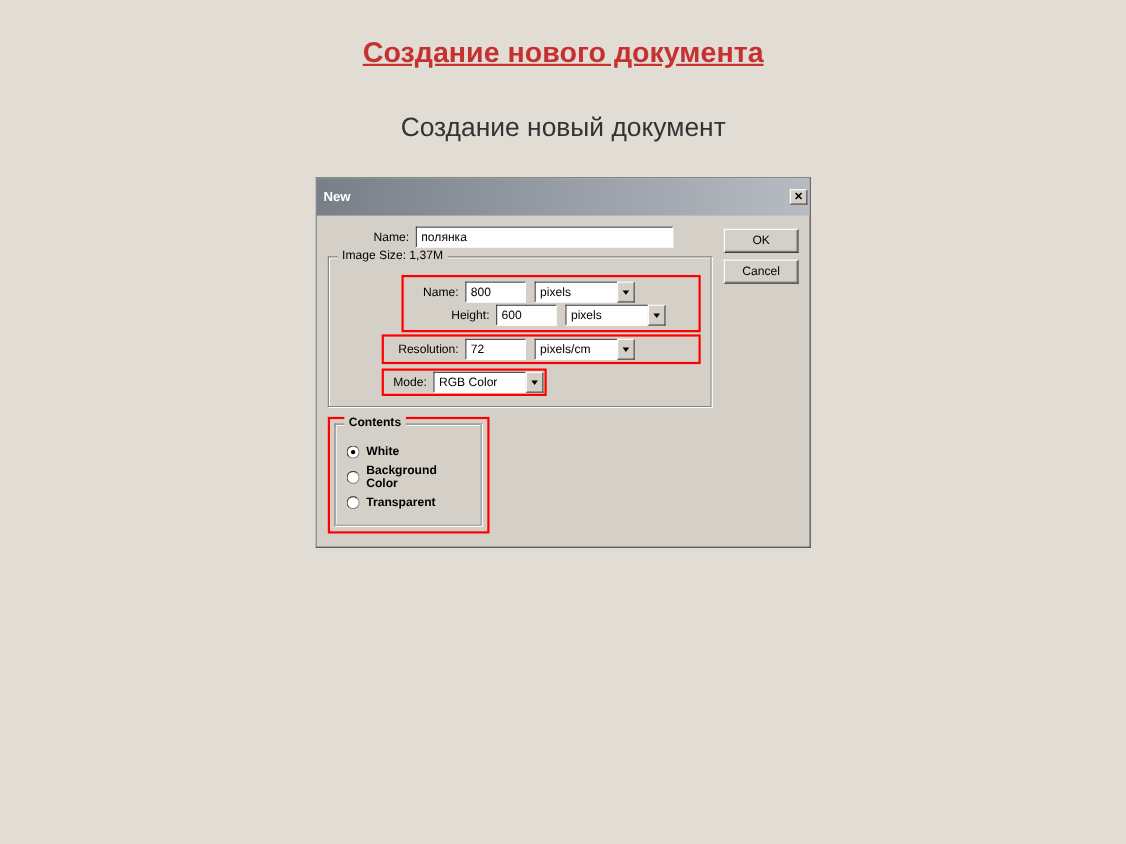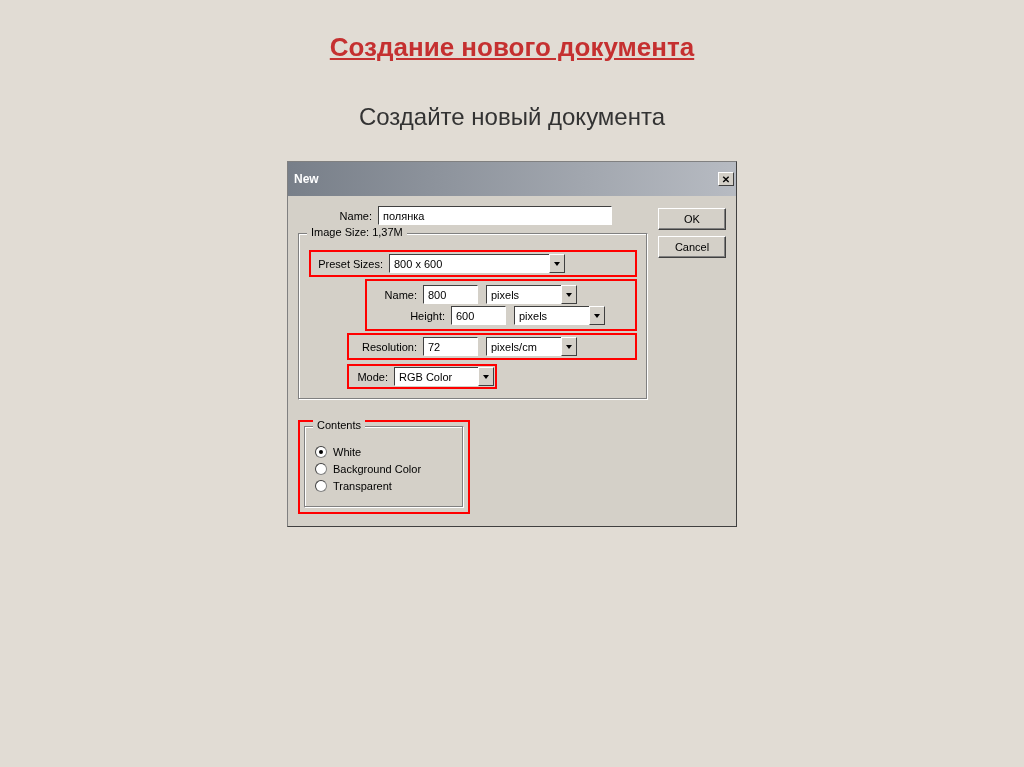--- a/index.html
+++ b/index.html
@@ -163,52 +163,41 @@
   .name-input { width: 234px; }
   .preset-input { width: 160px; }
   .num-input { width: 55px; }
   .unit-input { width: 75px; }
   .mode-input { width: 84px; }
 </style>
 </head>
 <body>
 
 <div class="page-title">Создание нового документа</div>
-<div class="page-subtitle">Создайте новый документа</div>
+<div class="page-subtitle">Создание новый документ</div>
 
 <div class="dialog-wrap">
   <div class="dialog">
     <div class="titlebar">
       <span>New</span>
       <div class="close-btn">
         <span>✕</span>
       </div>
     </div>
     <div class="dialog-body">
       <div class="left-col">
 
         <div class="row" style="margin-left:30px;">
           <div class="lbl" style="width:44px;">Name:</div>
           <input class="txt-input name-input" value="полянка" style="">
         </div>
 
         <div class="group">
           <div class="group-title">Image Size: 1,37M</div>
 
-          <div class="hl-block" style="margin-left:0;">
-            <div class="row" style="margin:0;">
-              <div class="lbl" style="width:70px;">Preset Sizes:</div>
-              <div class="combo">
-                <input class="txt-input preset-input" value="800 x 600" style="">
-                <div class="combo-btn">
-                    <div class="tri-down"></div>
-                  </div>
-              </div>
-            </div>
-          </div>
 
           <div class="hl-block" style="margin-left:56px;">
             <div class="row" style="margin:2px 0;">
               <div class="lbl" style="width:48px;">Name:</div>
               <input class="txt-input num-input" value="800" style="">
               <div style="width:8px;"></div>
               <div class="combo">
                 <input class="txt-input unit-input" value="pixels" style="">
                 <div class="combo-btn">
                     <div class="tri-down"></div>
@@ -248,21 +237,21 @@
               <div class="combo">
                 <input class="txt-input mode-input" value="RGB Color" style="">
                 <div class="combo-btn">
                     <div class="tri-down"></div>
                   </div>
               </div>
             </span>
           </div>
         </div>
 
-        <div class="hl-contents" style="margin-top:20px; width:172px;">
+        <div class="hl-contents" style="margin-top:8px; width:147px;font-weight:bold;">
           <div class="group" style="margin-top:0;">
             <div class="group-title">Contents</div>
             <div class="radio-row">
               <div class="radio-dot sel"></div>
               <span>White</span>
             </div>
             <div class="radio-row">
               <div class="radio-dot"></div>
               <span>Background Color</span>
             </div>

